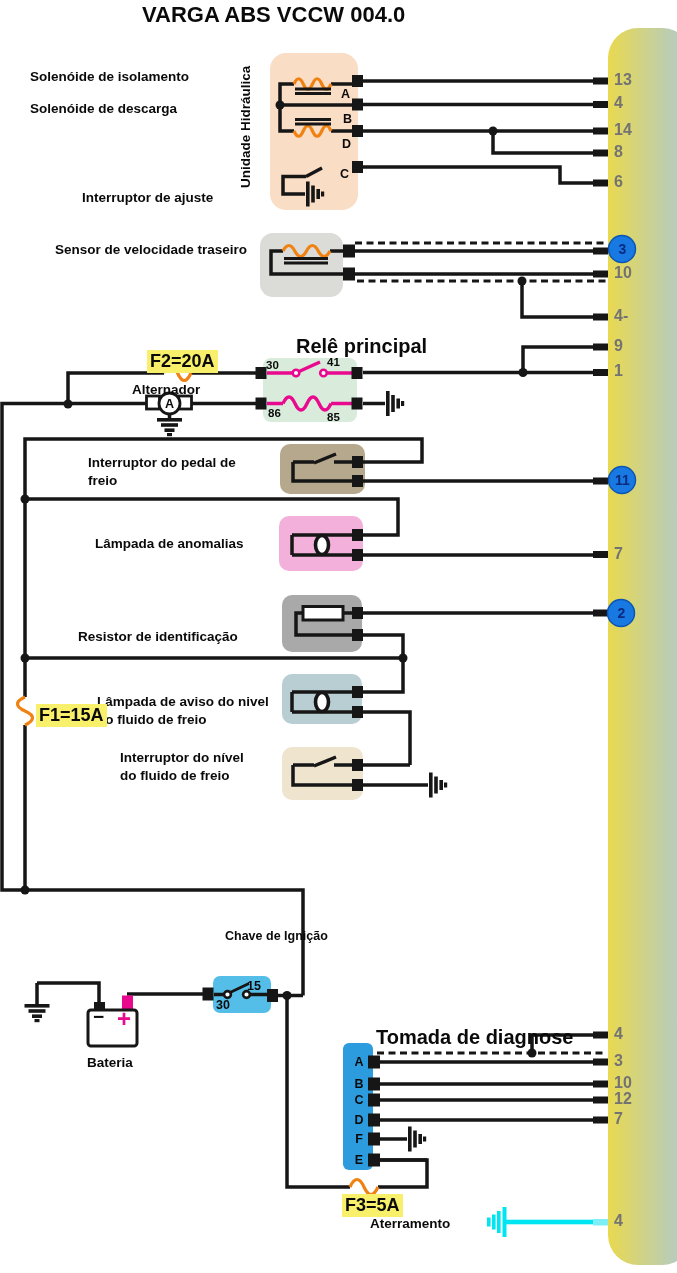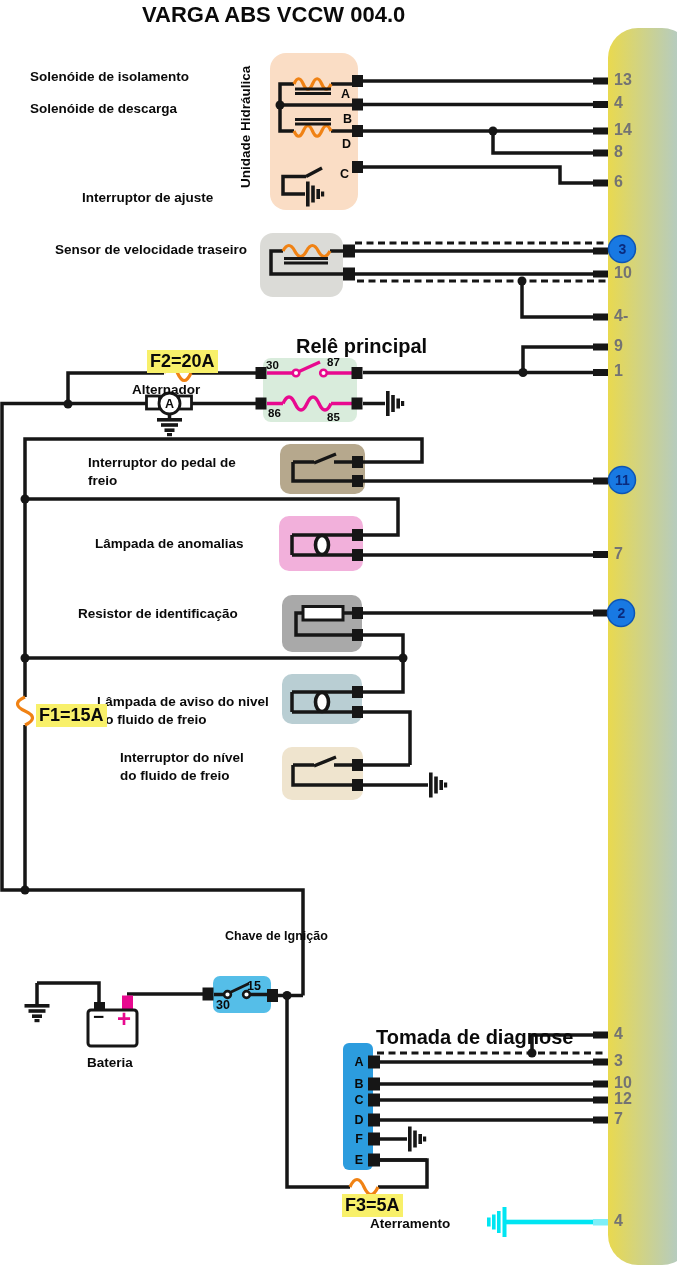--- a/index.html
+++ b/index.html
@@ -270,38 +270,38 @@
   <div class="lbl" style="left:30px;top:68px;">Solenóide de isolamento</div>
   <div class="lbl" style="left:30px;top:100px;">Solenóide de descarga</div>
   <div class="lbl" style="left:82px;top:189px;">Interruptor de ajuste</div>
   <div class="lbl rot" style="left:171px;top:118px;width:150px;">Unidade Hidráulica</div>
   <div class="lbl" style="left:55px;top:241px;">Sensor de velocidade traseiro</div>
   <div class="lbl sec" style="left:250px;top:333px;">Relê principal</div>
   <div class="lbl" style="left:132px;top:381px;">Alternador</div>
   <div class="lbl" style="left:88px;top:454px;">Interruptor do pedal de
 freio</div>
   <div class="lbl" style="left:95px;top:535px;">Lâmpada de anomalias</div>
-  <div class="lbl" style="left:78px;top:605px;">Resistor de identificação</div>
+  <div class="lbl" style="left:78px;top:628px;">Resistor de identificação</div>
   <div class="lbl" style="left:97px;top:693px;">Lâmpada de aviso do nivel
 do fluido de freio</div>
   <div class="lbl" style="left:120px;top:749px;">Interruptor do nível
 do fluido de freio</div>
   <div class="lbl md" style="left:225px;top:929px;line-height:1.2;">Chave
 de
 Ignição</div>
   <div class="lbl" style="left:87px;top:1054px;">Bateria</div>
   <div class="lbl sec" style="left:330px;top:1024px;">Tomada de diagnose</div>
   <div class="lbl" style="left:370px;top:1215px;">Aterramento</div>
 
   <div class="lbl fuse-lbl" style="left:147px;top:350px;">F2=20A</div>
   <div class="lbl fuse-lbl" style="left:36px;top:704px;">F1=15A</div>
   <div class="lbl fuse-lbl" style="left:342px;top:1194px;">F3=5A</div>
 
   <div class="lbl sm" style="left:266px;top:358px;">30</div>
-  <div class="lbl sm" style="left:327px;top:355px;">87</div>
+  <div class="lbl sm" style="left:327px;top:355px;">41</div>
   <div class="lbl sm" style="left:268px;top:406px;">86</div>
   <div class="lbl sm" style="left:327px;top:410px;">85</div>
 
   <div class="lbl md" style="left:341px;top:86px;">A</div>
   <div class="lbl md" style="left:343px;top:111px;">B</div>
   <div class="lbl md" style="left:342px;top:136px;">D</div>
   <div class="lbl md" style="left:340px;top:166px;">C</div>
 
   <div class="lbl md" style="left:216px;top:997px;">30</div>
   <div class="lbl md" style="left:247px;top:978px;">15</div>

